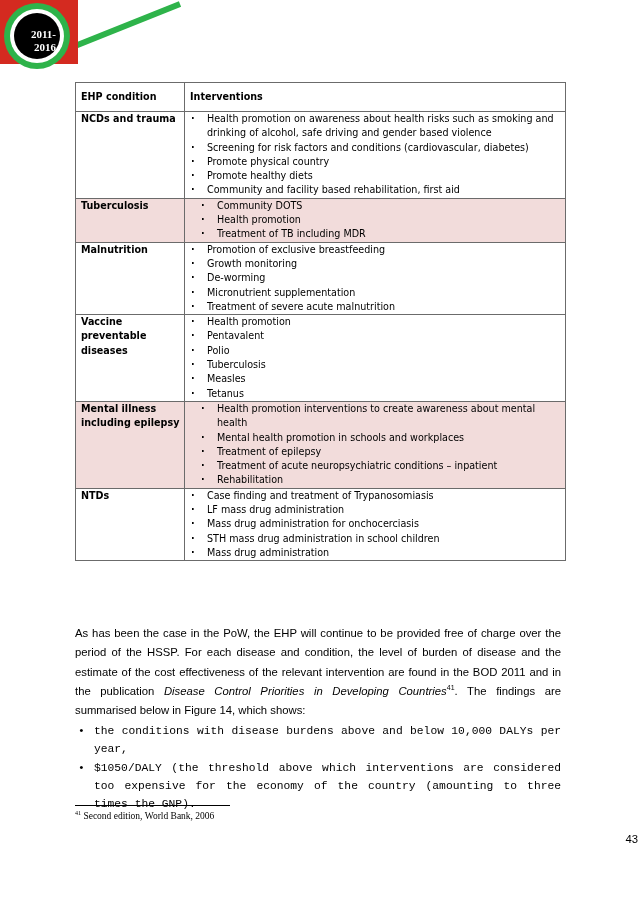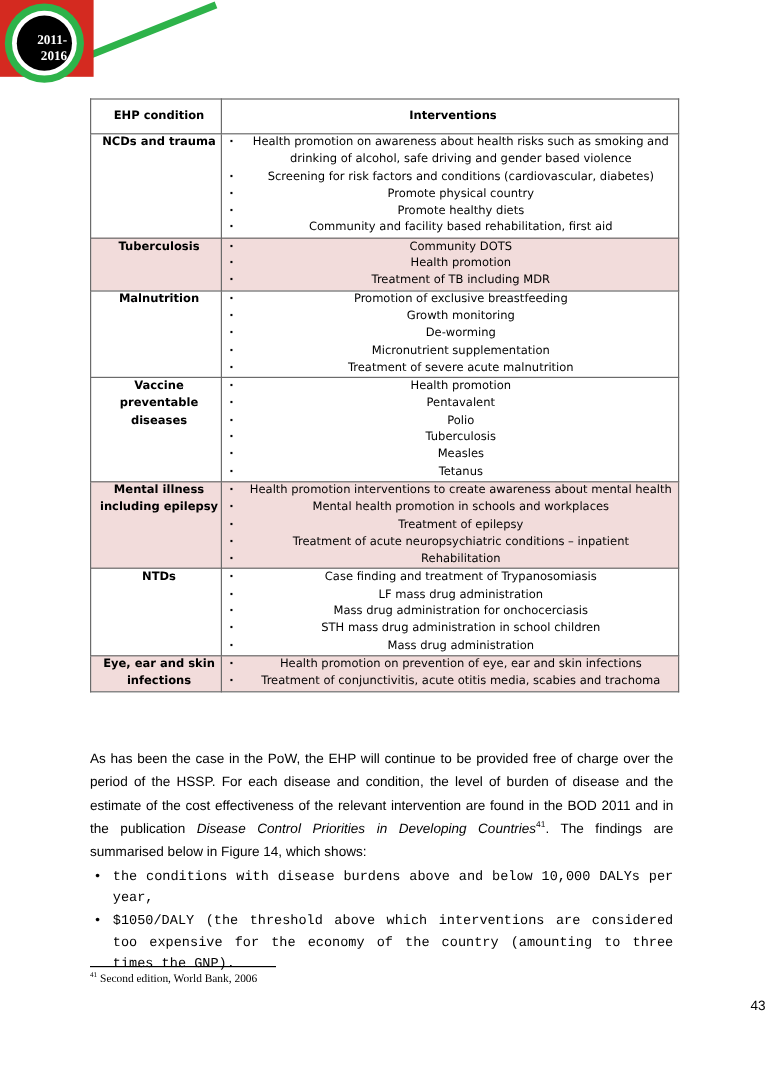--- a/index.html
+++ b/index.html
@@ -1,24 +1,24 @@
 <!DOCTYPE html>
 <html><head>
 <meta charset="utf-8">
 <style>
   html, body { margin:0; padding:0; background:#ffffff; }
   body { width:638px; height:903px; position:relative; overflow:hidden; font-family:"DejaVu Sans", sans-serif; color:#000; }
   .logo { position:absolute; left:0; top:0; width:190px; height:70px; }
   .logo svg { position:absolute; left:0; top:0; }
   .logo-text { position:absolute; left:18px; top:28px; width:38px; text-align:right; font-family:"Liberation Serif", serif; font-weight:bold; font-size:11px; line-height:13px; color:#ffffff; }
   table.ehp { position:absolute; left:75px; top:82px; width:491px; border-collapse:collapse; font-size:9.6px; line-height:14.3px; }
-  table.ehp td, table.ehp th { border:1px solid #6b6b6b; vertical-align:top; padding:0; text-align:center; }
+  table.ehp td, table.ehp th { border:1px solid #6b6b6b; vertical-align:top; padding:0; text-align:left; }
   table.ehp th { font-weight:bold; height:28px; vertical-align:middle; padding-left:5px; }
   td.cond { width:103px; padding-left:5px !important; font-weight:bold; }
-  tr.shaded td { background:#f2dcdb; }
+  tr.shaded td { background:#f2dcdb;padding-left:10px; }
   ul.iv { list-style:none; margin:0; padding:0; }
   ul.iv li { position:relative; padding-left:22px; padding-right:4px; }
   ul.iv li::before { content:"·"; position:absolute; left:6px; top:0; font-weight:bold; }
   .body-para { position:absolute; left:75px; top:624px; width:486px; font-family:"Liberation Sans", sans-serif; font-size:11.3px; line-height:19.3px; text-align:justify; }
   .body-para i { font-style:italic; }
   .body-para sup { font-size:7px; line-height:0; }
   ul.bullets { position:absolute; left:75px; top:722px; width:486px; margin:0; padding:0; list-style:none; font-family:Liberation Mono, monospace; font-size:11.3px; line-height:18px; text-align:justify; }
   ul.bullets li { position:relative; padding-left:19px; margin-bottom:1px; }
   ul.bullets li::before { content:"•"; position:absolute; left:3px; top:0; }
   .fn-rule { position:absolute; left:75px; top:805px; width:155px; height:1px; background:#000; }
@@ -116,29 +116,20 @@
         <td>
           <ul class="iv">
             <li>Case finding and treatment of Trypanosomiasis</li>
             <li>LF mass drug administration</li>
             <li>Mass drug administration for onchocerciasis</li>
             <li>STH mass drug administration in school children</li>
             <li>Mass drug administration</li>
           </ul>
         </td>
       </tr>
-      <tr class="shaded">
-        <td class="cond">Eye, ear and skin infections</td>
-        <td>
-          <ul class="iv">
-            <li>Health promotion on prevention of eye, ear and skin infections</li>
-            <li>Treatment of conjunctivitis, acute otitis media, scabies and trachoma</li>
-          </ul>
-        </td>
-      </tr>
     </tbody>
 </table>
 
 <div class="body-para"><span>As has been the case in the PoW, the EHP will continue to be provided free of charge over the period of the HSSP. For each disease and condition, the level of burden of disease and the estimate of the cost effectiveness of the relevant intervention are found in the BOD 2011 and in the publication </span><i>Disease Control Priorities in Developing Countries</i><sup>41</sup><span>. The findings are summarised below in Figure 14, which shows:</span></div>
 
 <ul class="bullets">
   <li>the conditions with disease burdens above and below 10,000 DALYs per year,</li>
   <li>$1050/DALY (the threshold above which interventions are considered too expensive for the economy of the country (amounting to three times the GNP).</li>
 </ul>
 

